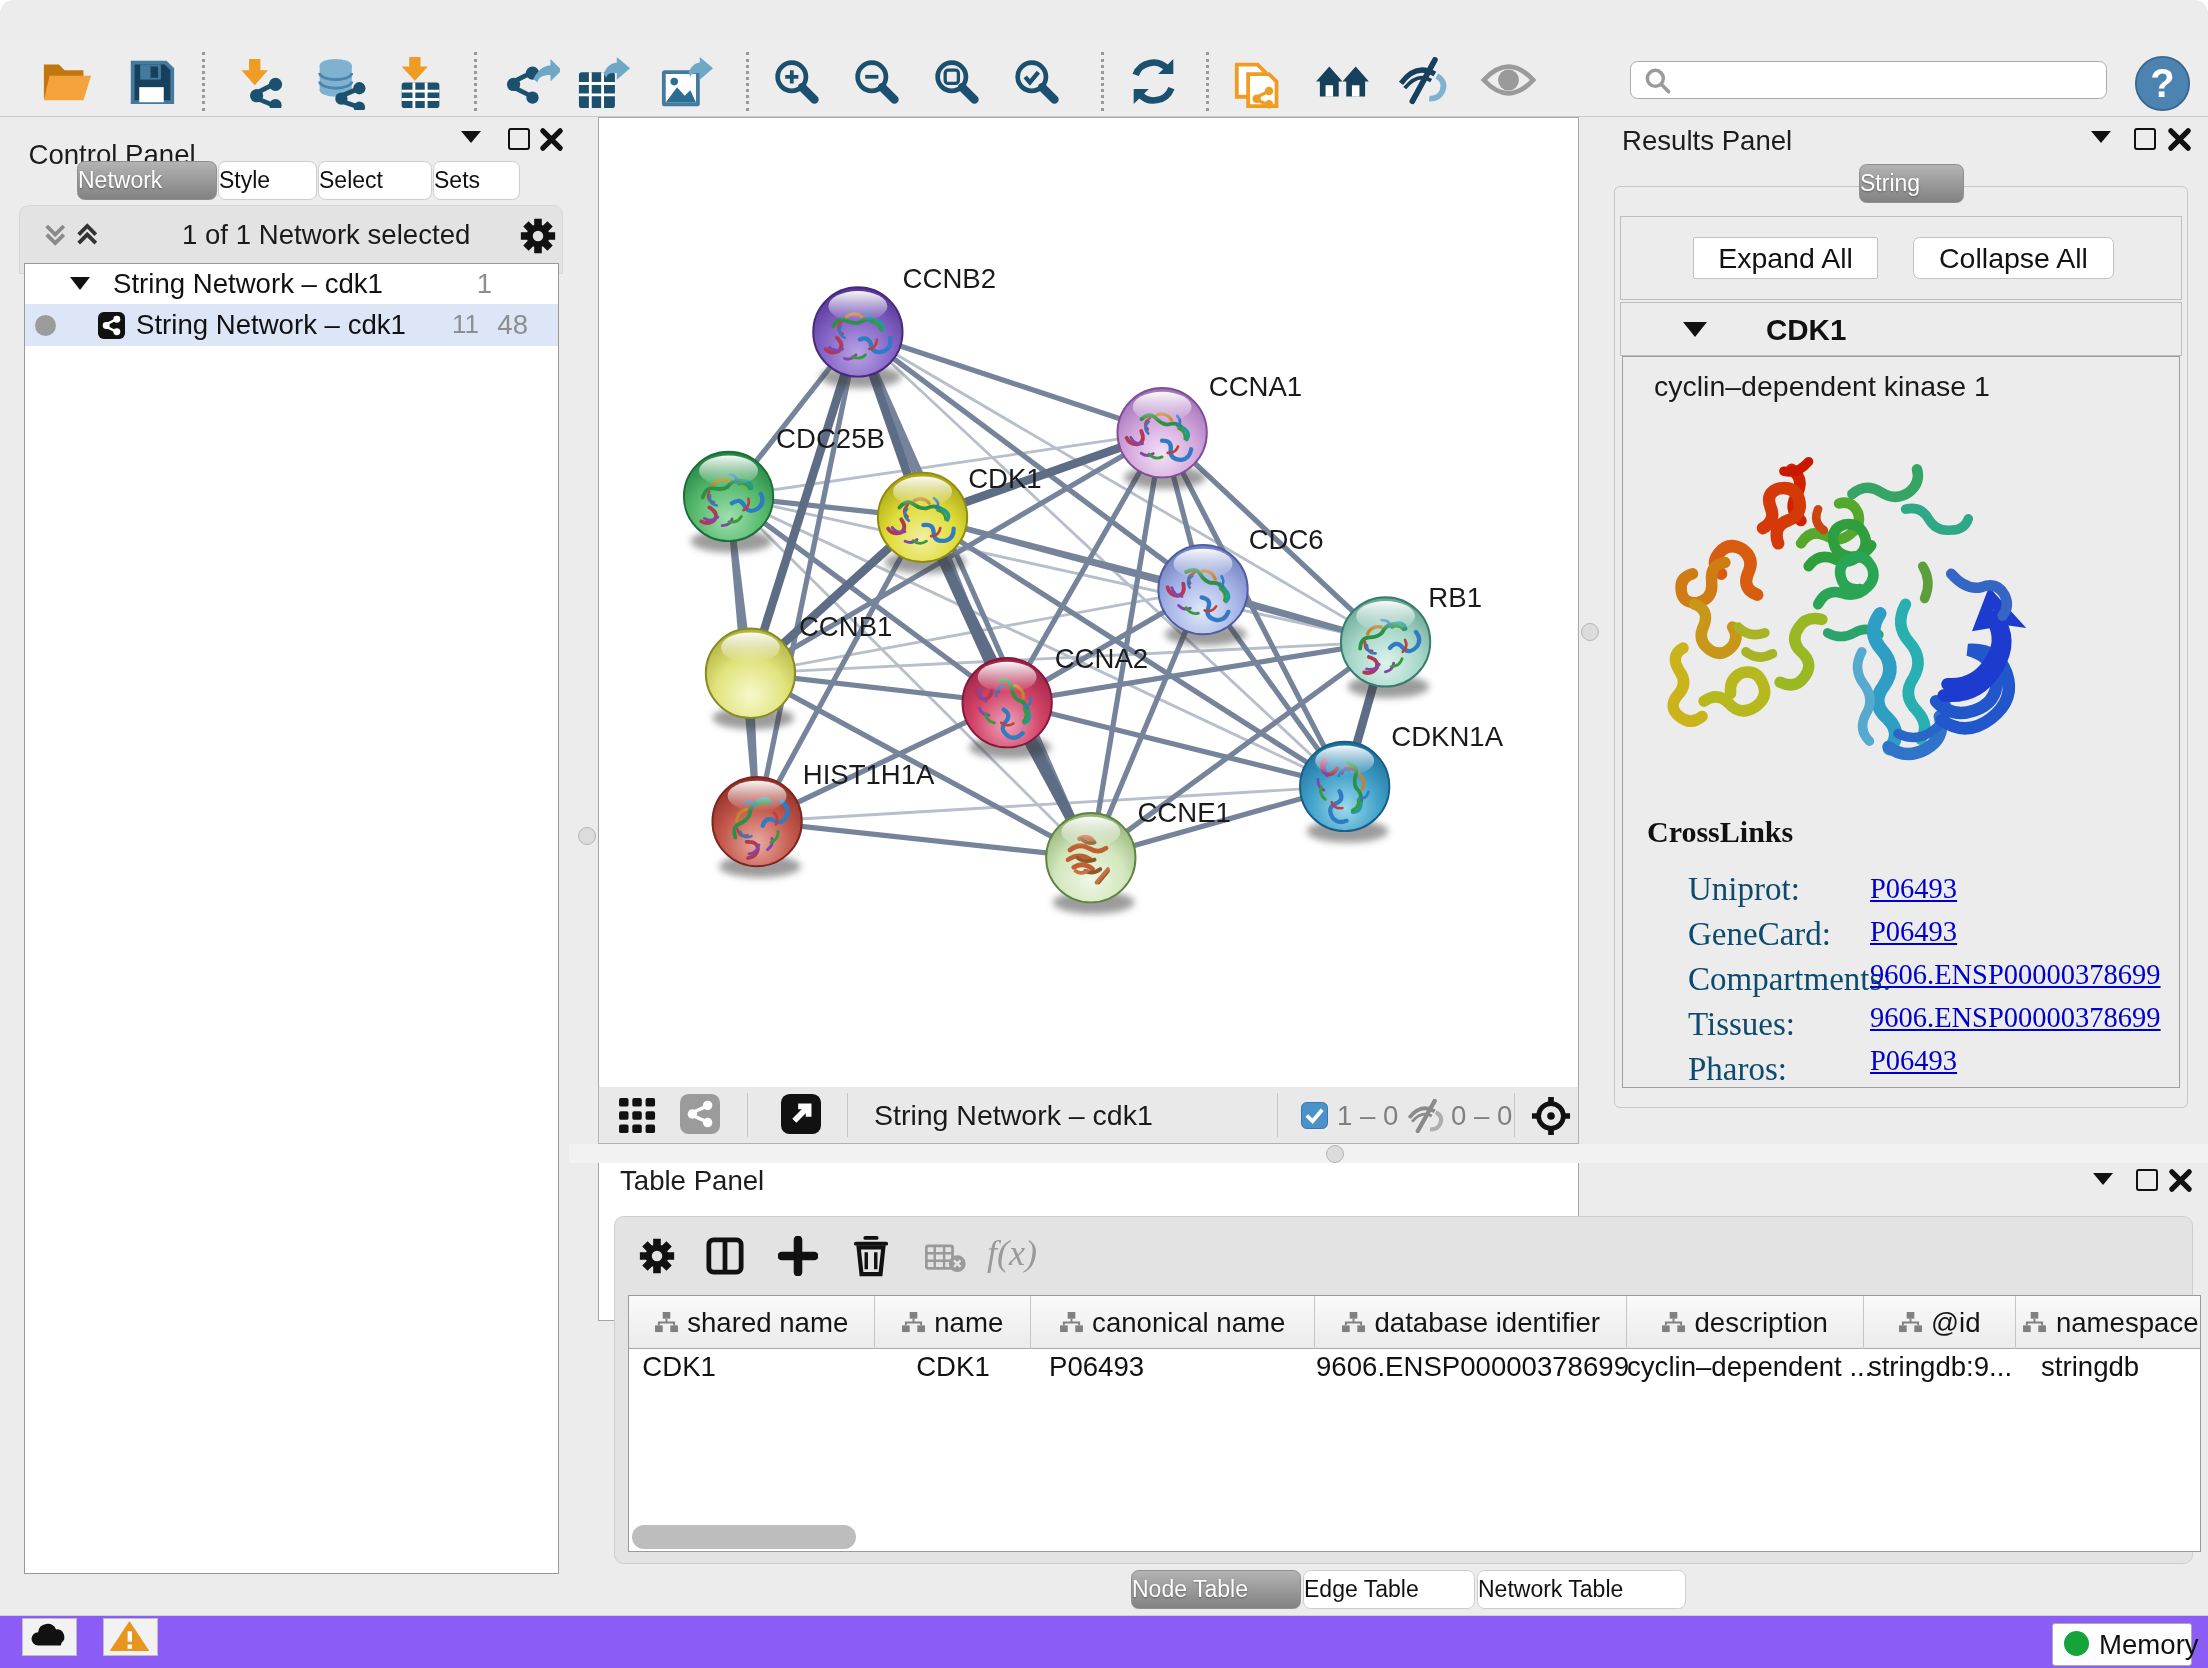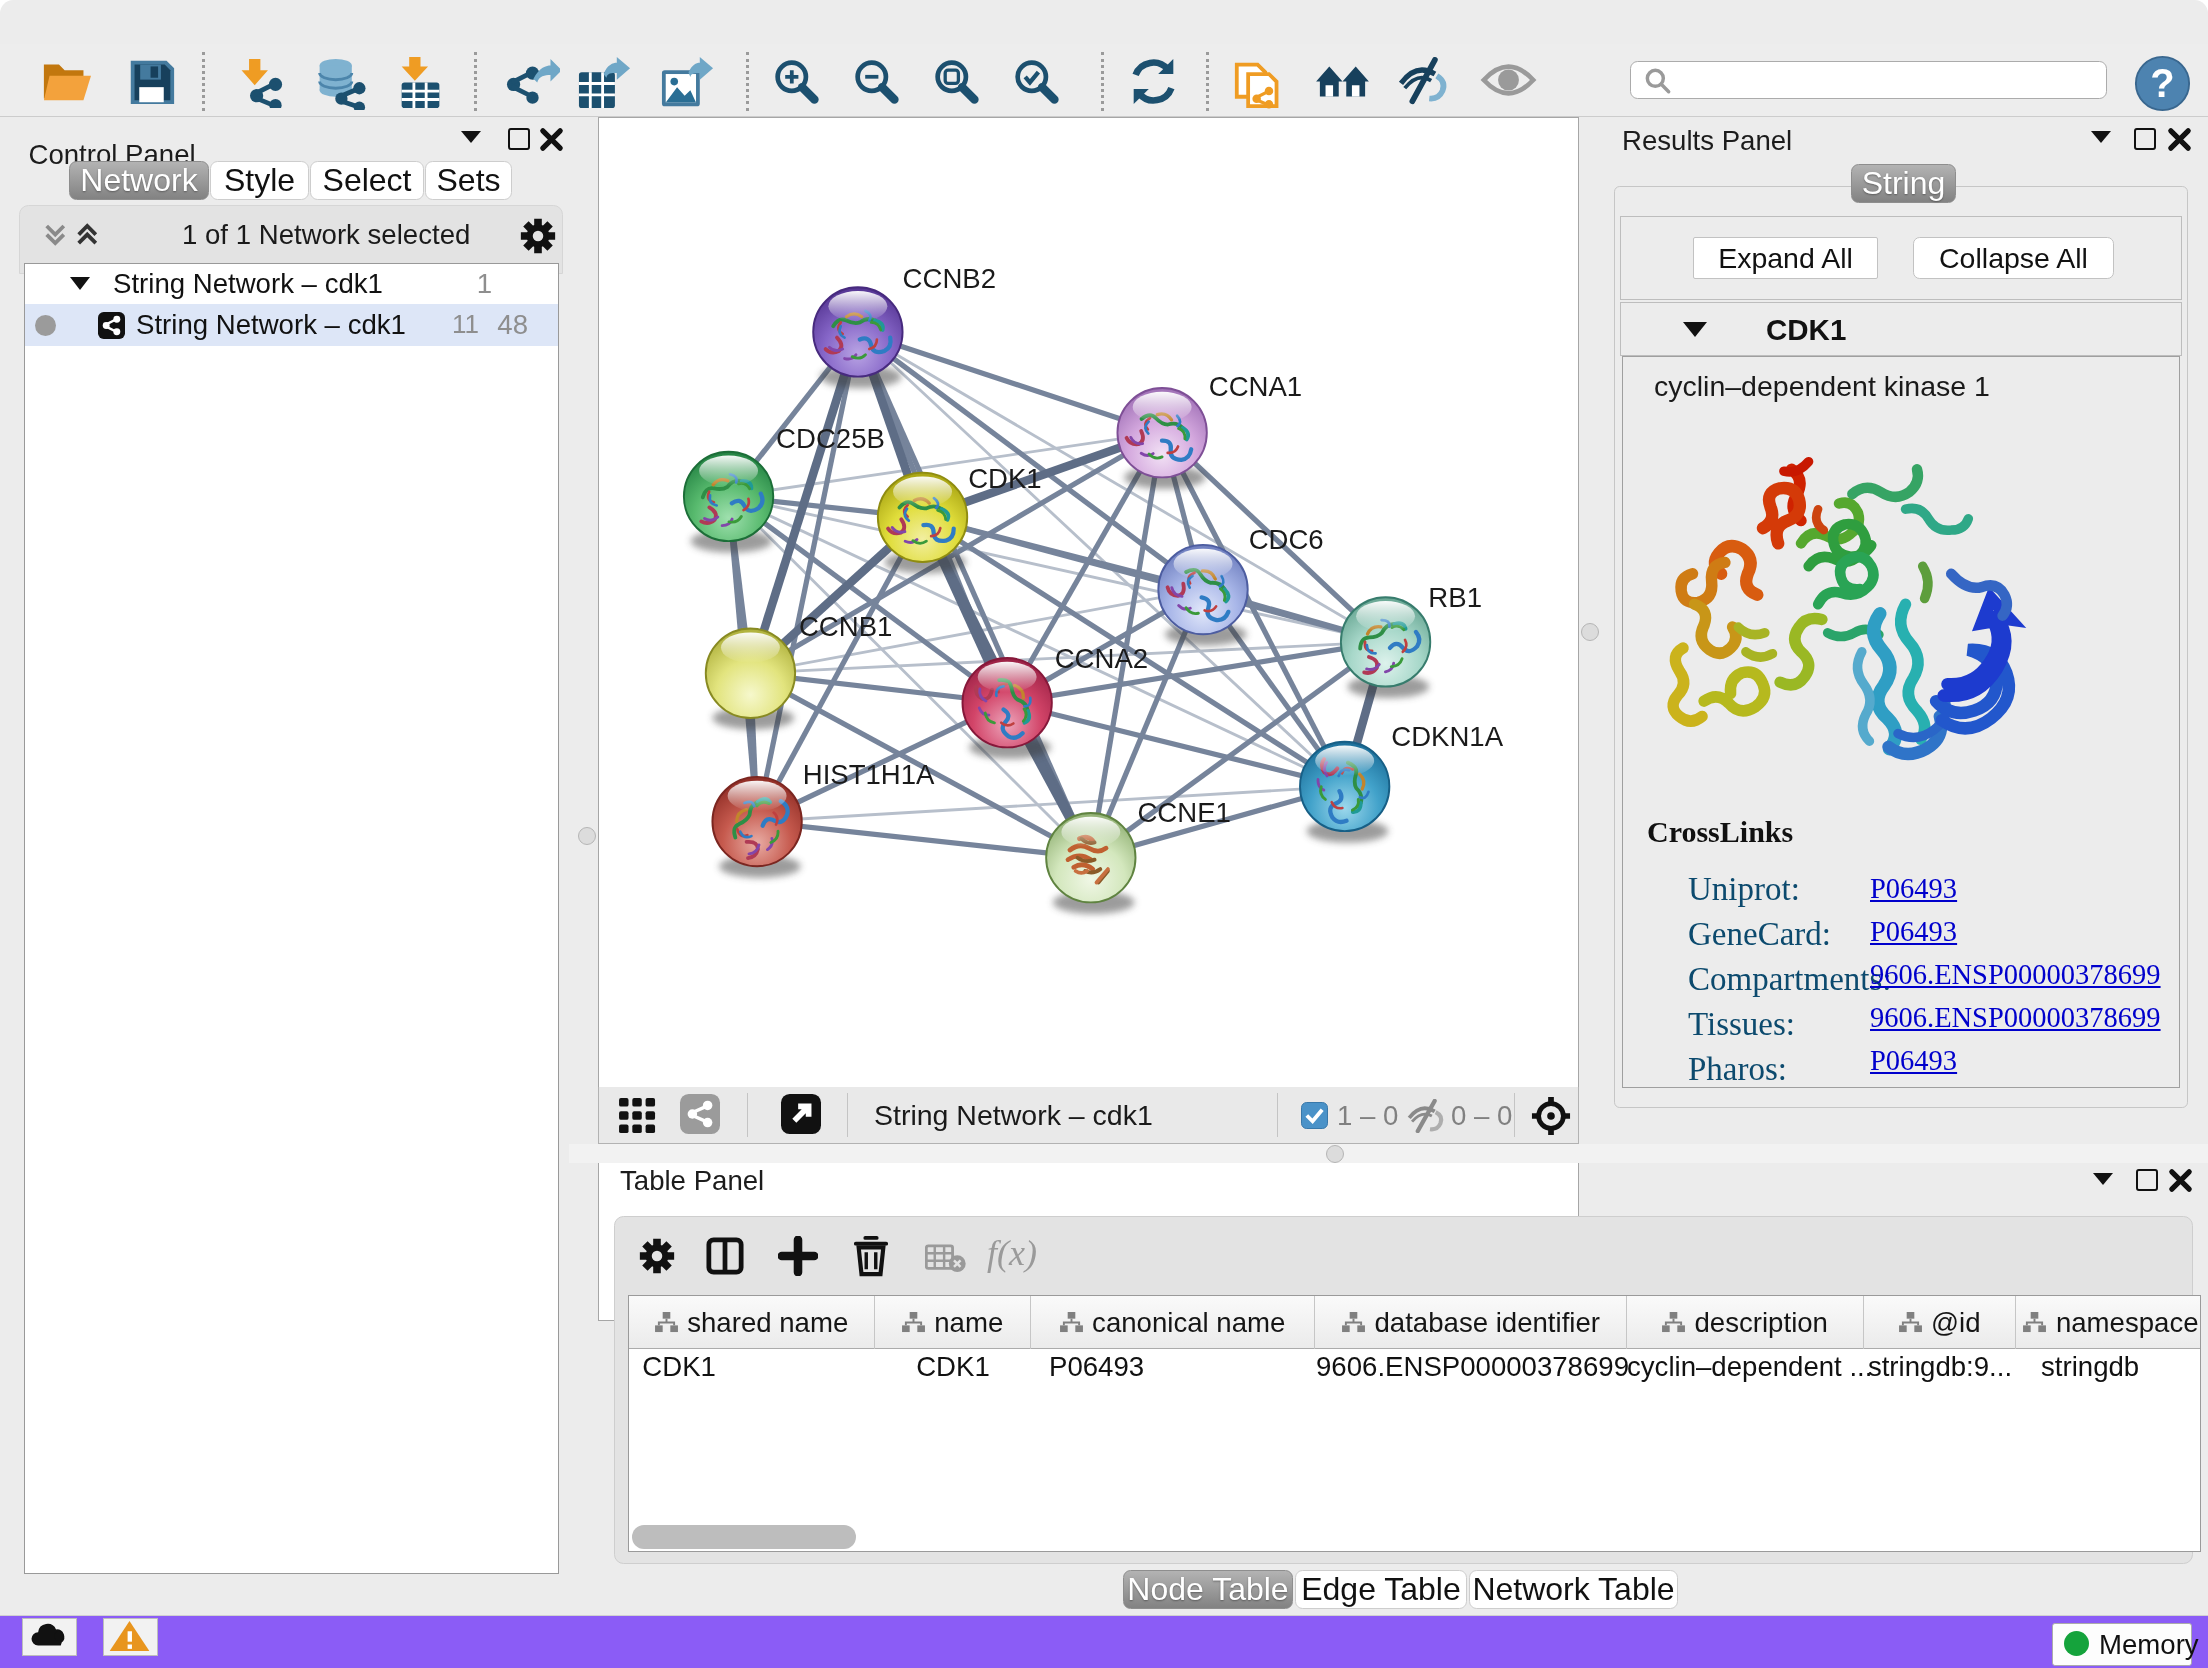--- a/index.html
+++ b/index.html
@@ -16,21 +16,21 @@
   #toolbar{left:0;top:44px;width:2208px;height:73px;background:#ededed;border-bottom:1.9px solid #cccccc;}
   .tsep{position:absolute;top:7.6px;height:59px;width:0;border-left:3.8px dotted #9a9a9a;}
   .ticon{position:absolute;top:13.3px;}
   #searchbox{position:absolute;left:1630px;top:17px;width:477px;height:38px;background:#fff;
     border:1.9px solid #ababab;border-radius:7.6px;}
   
   .phdr-tri{width:0;height:0;border-left:10.5px solid transparent;border-right:10.5px solid transparent;border-top:12.4px solid #111;}
   .phdr-sq{width:22px;height:22px;border:2.9px solid #111;border-radius:2.9px;background:transparent;}
   .hdrtxt{font-size:27.6px;color:#1c1c1c;}
   
-  .tab{position:absolute;height:39px;border-radius:7.6px;font-size:32px;text-align:center;line-height:37px;}
+  .tab{position:absolute;height:39px;border-radius:7.6px;font-size:23px;line-height:37px;margin-left:8px;}
   .tab.on{background:linear-gradient(#b3b3b3,#828282);color:#fff;border:1px solid #8e8e8e;text-shadow:0 1px 1.9px rgba(0,0,0,.35);}
   .tab.off{background:#fff;color:#111;border:1px solid #cdcdcd;}
   .th{position:absolute;top:0;height:53px;border-right:1.9px solid #c6c6c6;font-size:27.6px;color:#151515;
       display:flex;align-items:center;justify-content:center;}
   .thicon{margin-right:9.5px;flex:0 0 auto;}
 </style>
 </head>
 <body>
 <div id="root">
 

